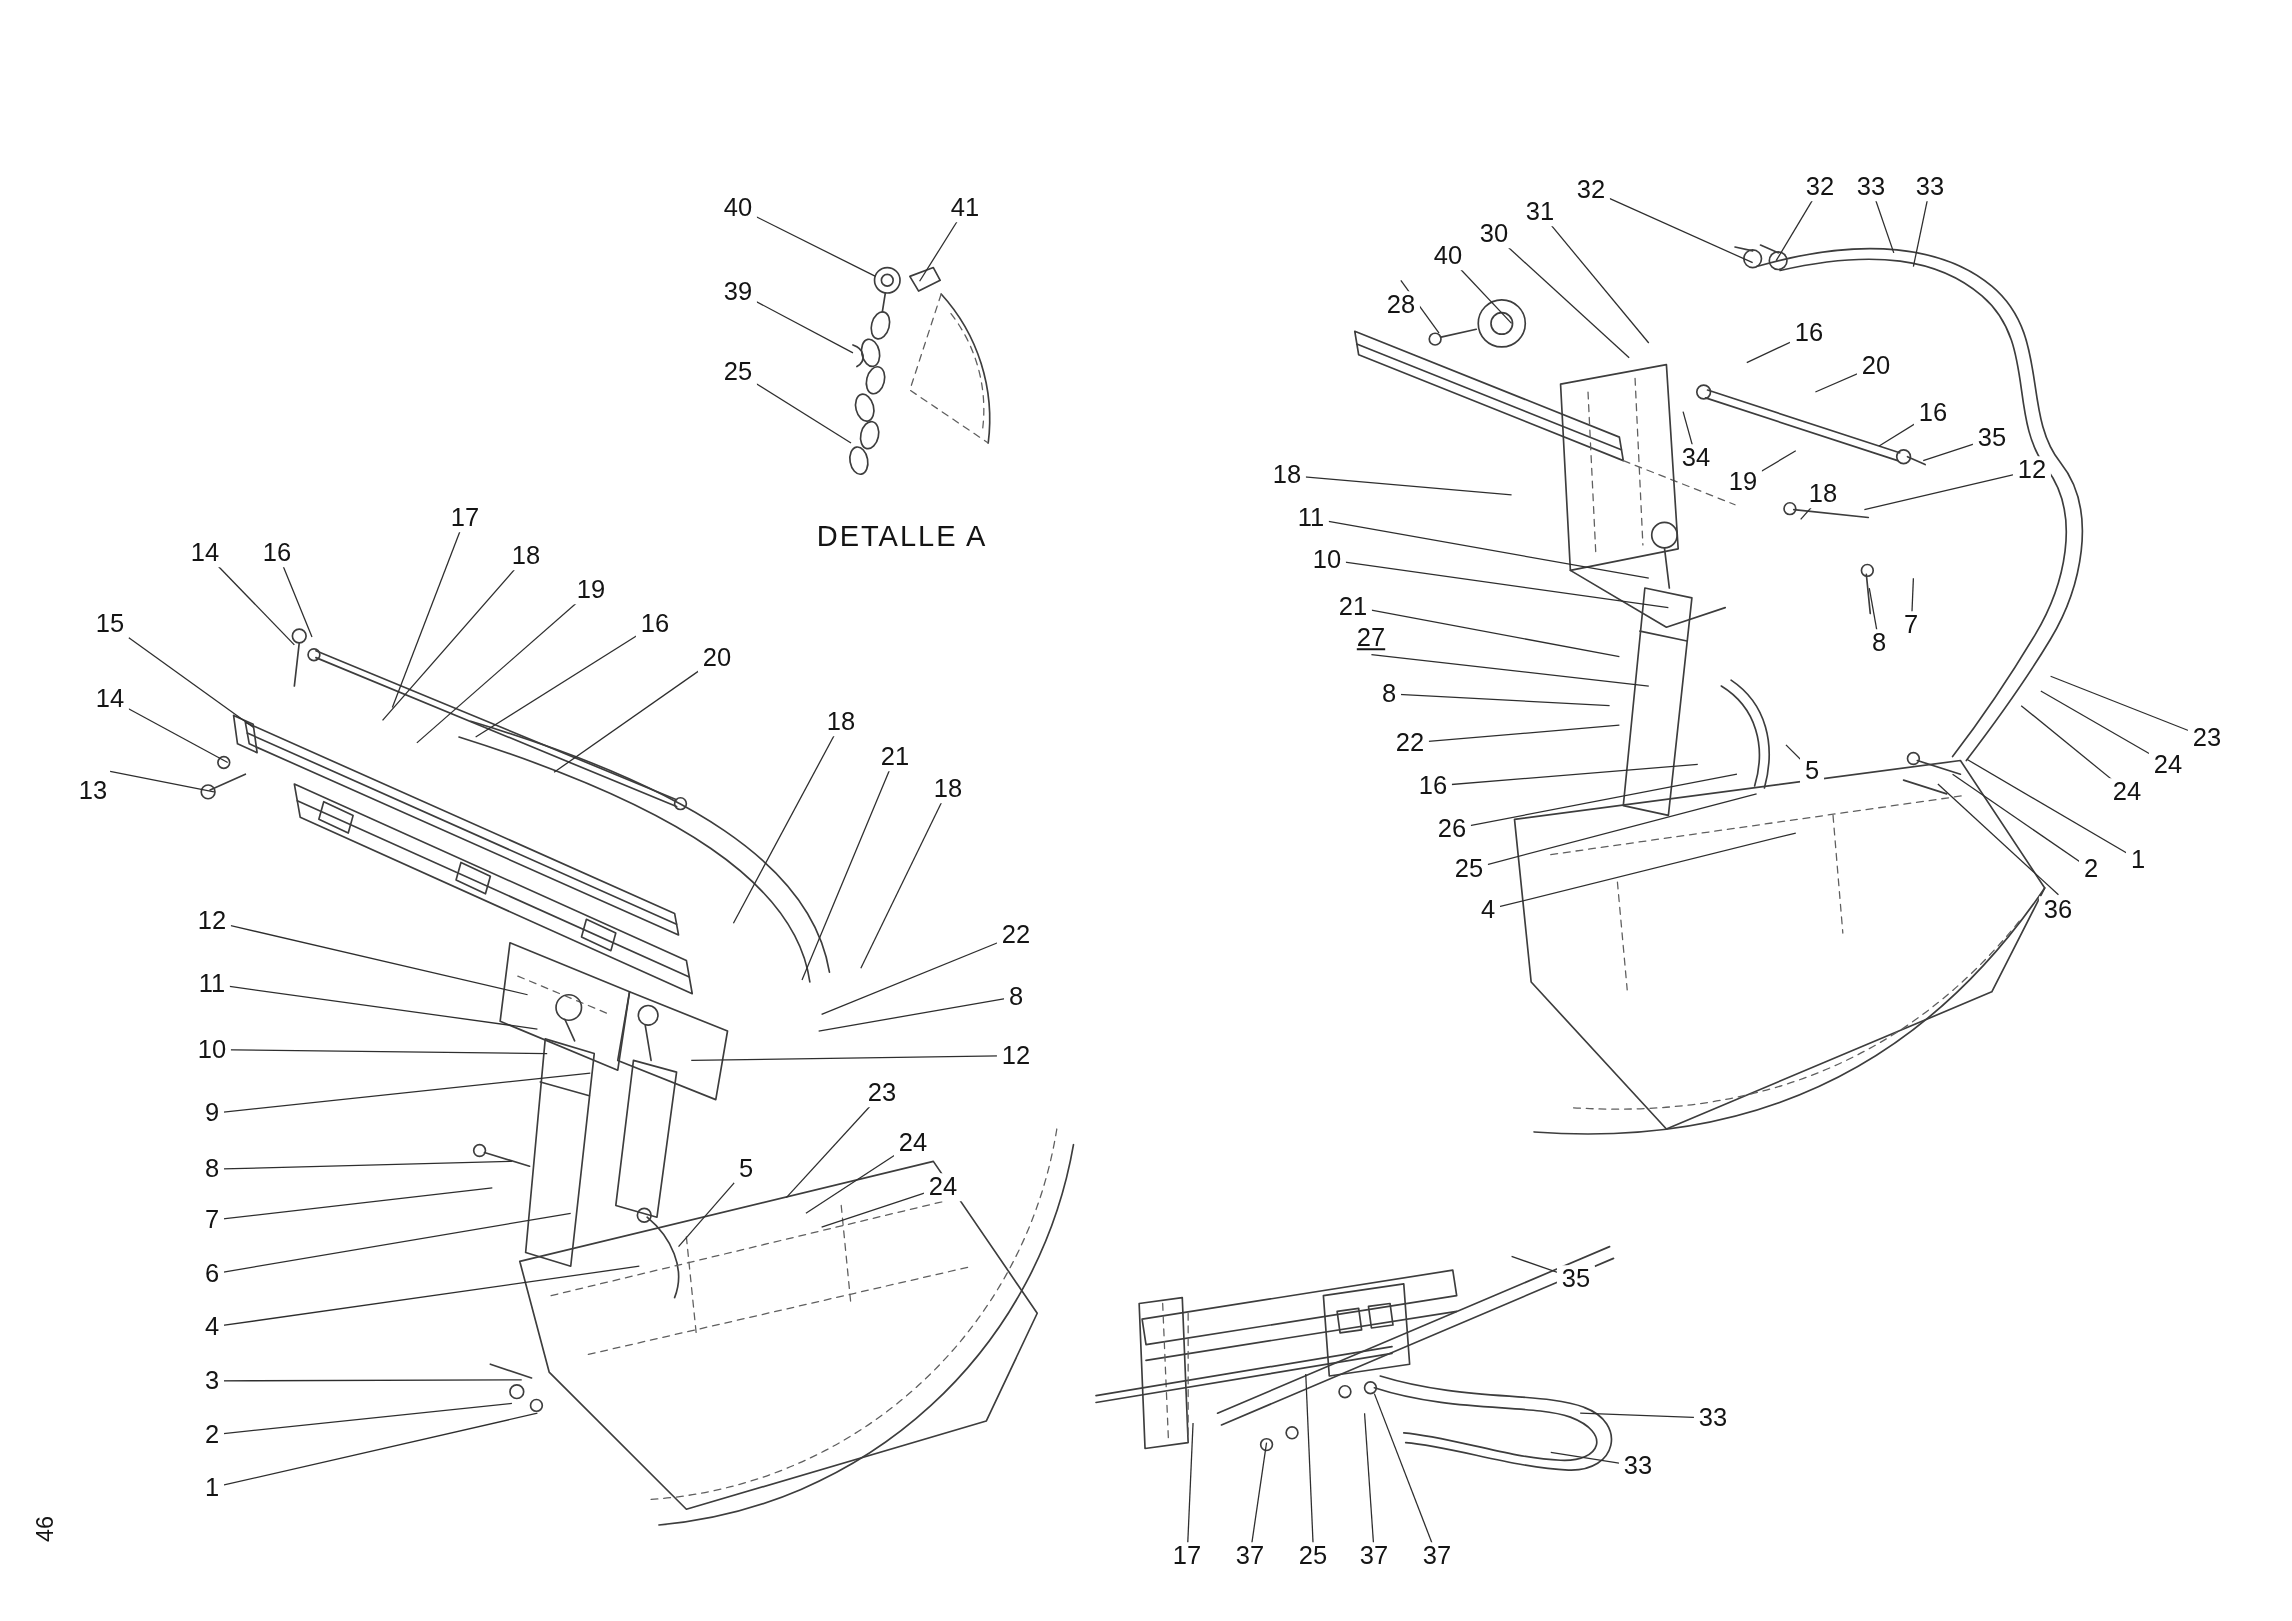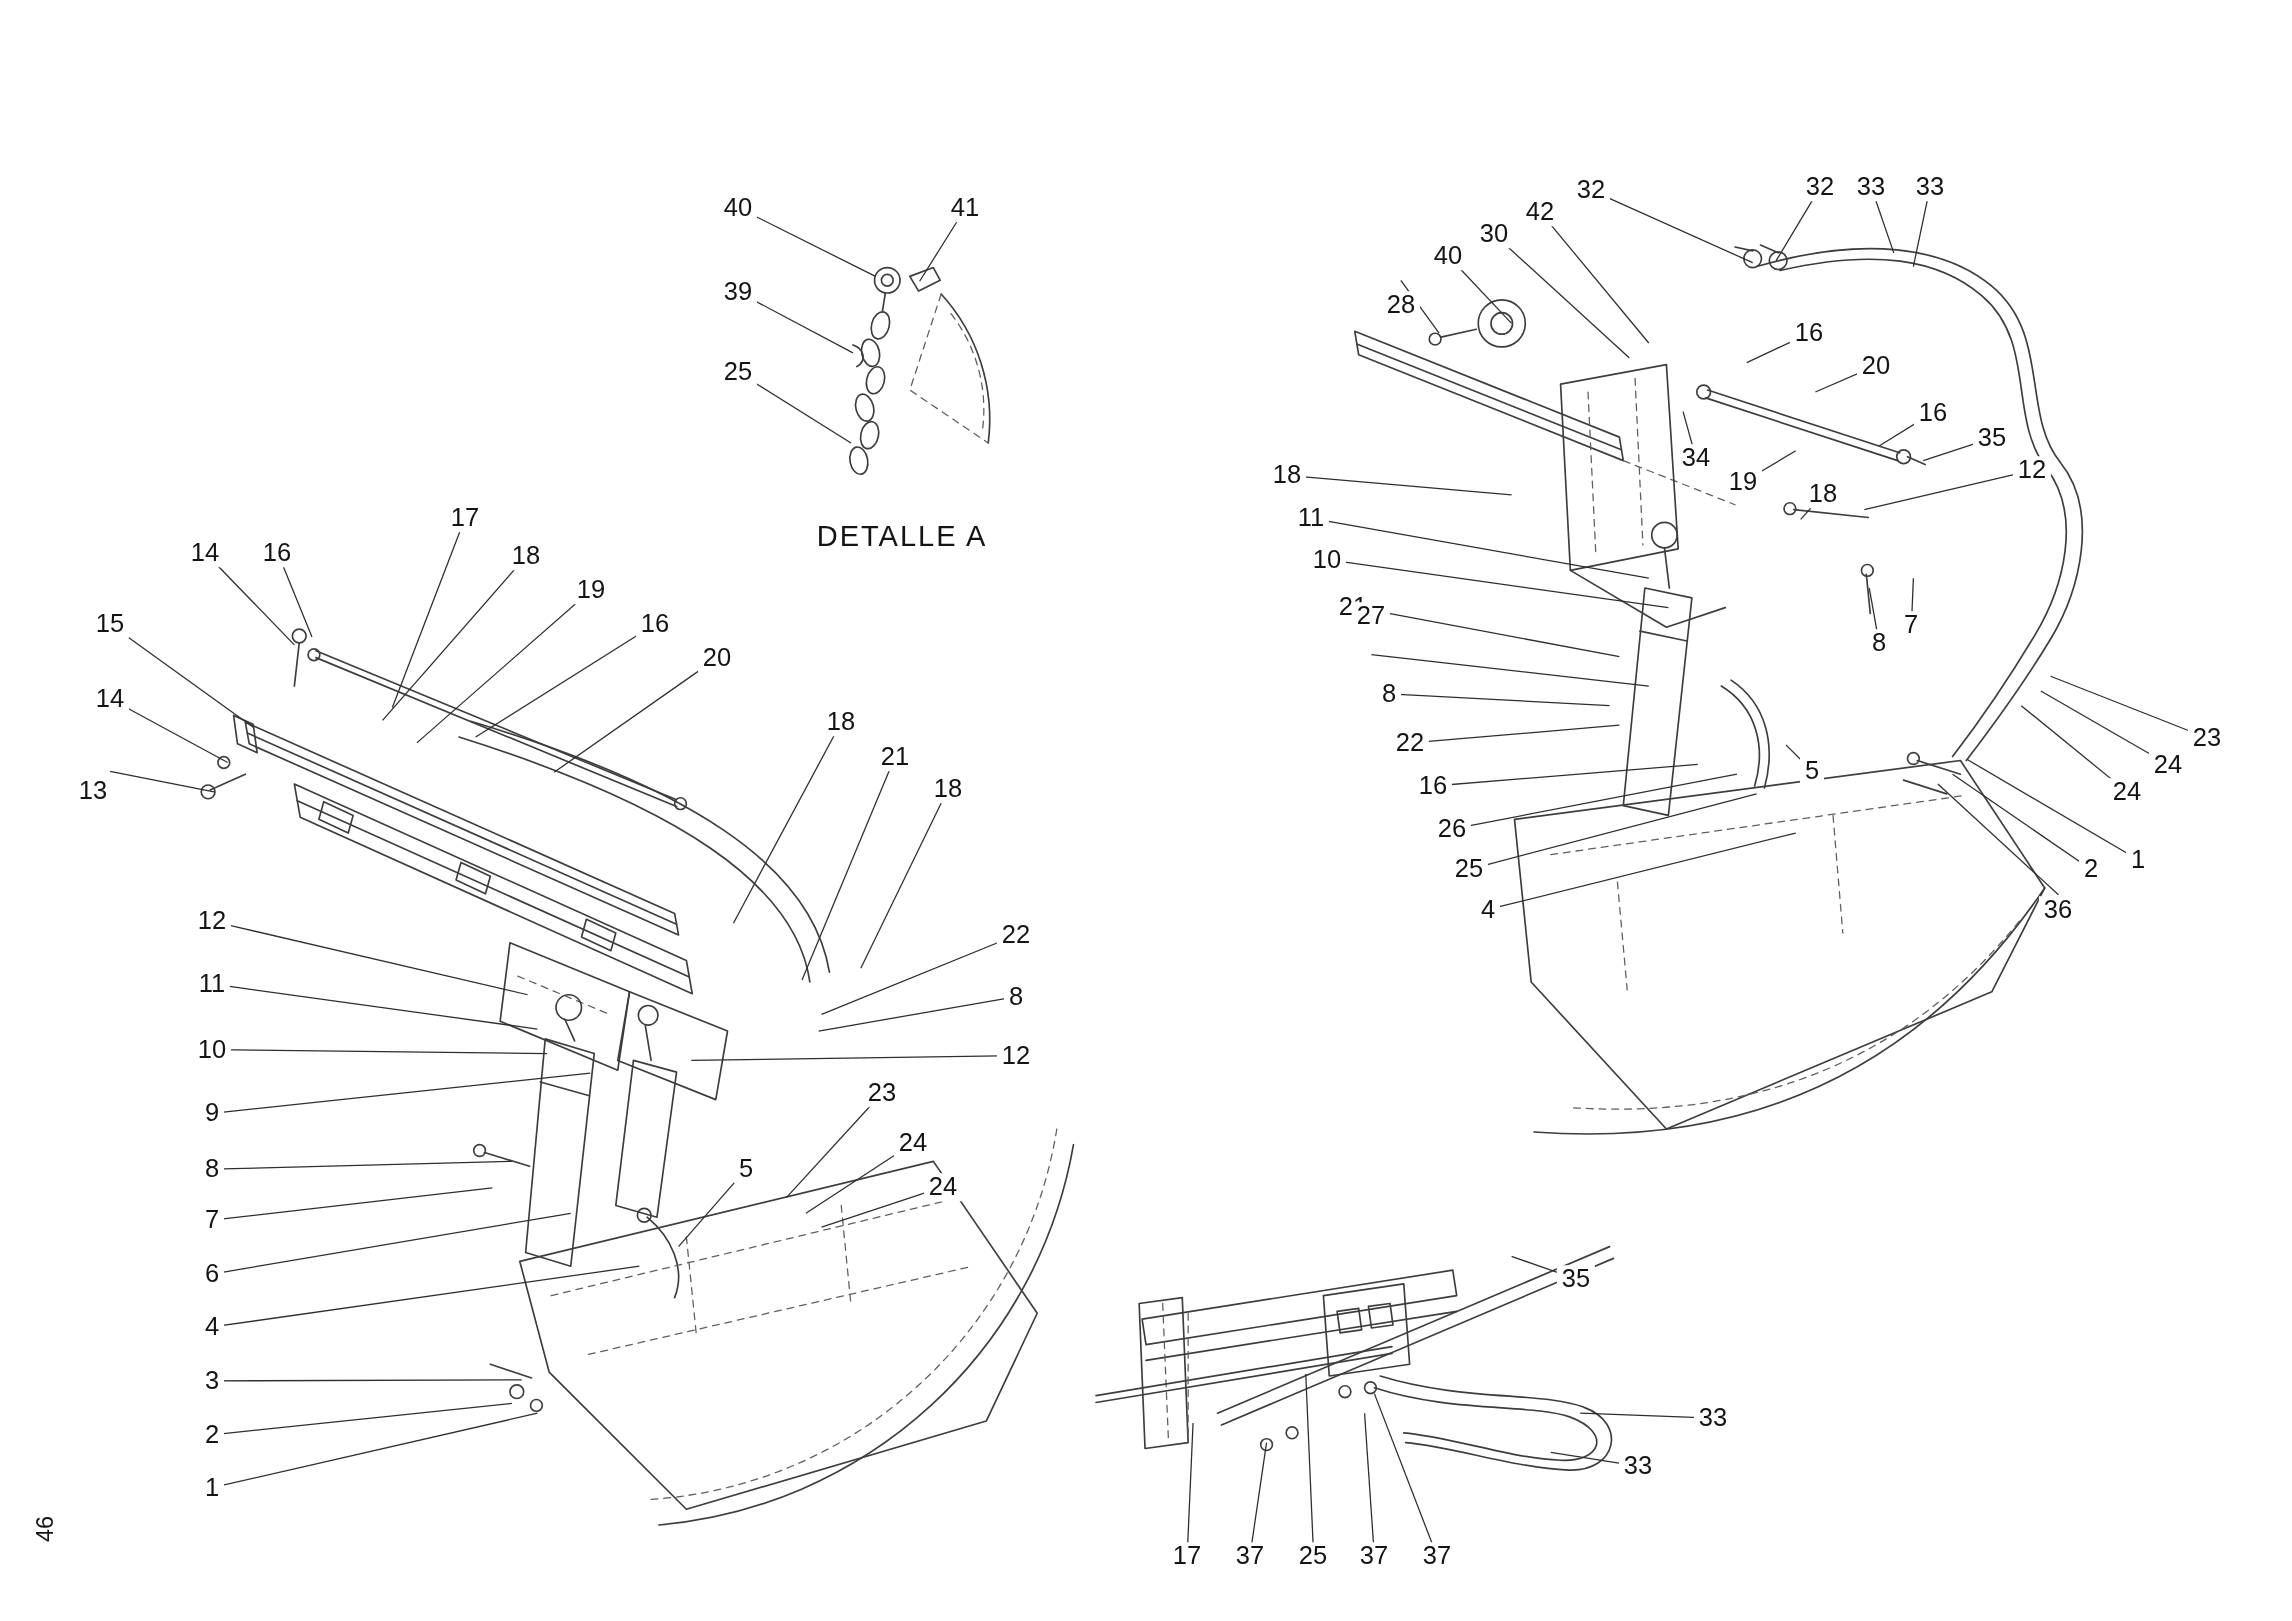--- a/index.html
+++ b/index.html
@@ -274,37 +274,37 @@
       <span class="callout" style="left: 212px; top: 1435px;">2</span>
       <span class="callout" style="left: 212px; top: 1488px;">1</span>
       <span class="callout" style="left: 882px; top: 1093px;">23</span>
       <span class="callout" style="left: 913px; top: 1143px;">24</span>
       <span class="callout" style="left: 943px; top: 1187px;">24</span>
       <span class="callout" style="left: 746px; top: 1169px;">5</span>
       <span class="callout" style="left: 1591px; top: 190px;">32</span>
       <span class="callout" style="left: 1820px; top: 187px;">32</span>
       <span class="callout" style="left: 1871px; top: 187px;">33</span>
       <span class="callout" style="left: 1930px; top: 187px;">33</span>
-      <span class="callout" style="left: 1540px; top: 212px;">42</span>
+      <span class="callout" style="left: 1540px; top: 212px;">31</span>
       <span class="callout" style="left: 1494px; top: 234px;">30</span>
       <span class="callout" style="left: 1448px; top: 256px;">40</span>
       <span class="callout" style="left: 1401px; top: 280px; margin-top: 25px;">28</span>
       <span class="callout" style="left: 1809px; top: 333px;">16</span>
       <span class="callout" style="left: 1876px; top: 366px;">20</span>
       <span class="callout" style="left: 1933px; top: 413px;">16</span>
       <span class="callout" style="left: 1992px; top: 438px;">35</span>
       <span class="callout" style="left: 2032px; top: 470px;">12</span>
       <span class="callout" style="left: 1287px; top: 475px;">18</span>
       <span class="callout" style="left: 1696px; top: 458px;">34</span>
       <span class="callout" style="left: 1743px; top: 482px;">19</span>
       <span class="callout" style="left: 1823px; top: 494px;">18</span>
       <span class="callout" style="left: 1311px; top: 518px;">11</span>
       <span class="callout" style="left: 1327px; top: 560px;">10</span>
       <span class="callout" style="left: 1353px; top: 607px;">21</span>
-      <span class="callout" style="left: 1371px; top: 616px;">27</span>
+      <span class="callout" style="left: 1371px; top: 638px; text-decoration: underline;">27</span>
       <span class="callout" style="left: 1389px; top: 694px;">8</span>
       <span class="callout" style="left: 1410px; top: 743px;">22</span>
       <span class="callout" style="left: 1433px; top: 786px;">16</span>
       <span class="callout" style="left: 1452px; top: 829px;">26</span>
       <span class="callout" style="left: 1469px; top: 869px;">25</span>
       <span class="callout" style="left: 1488px; top: 910px;">4</span>
       <span class="callout" style="left: 1879px; top: 643px;">8</span>
       <span class="callout" style="left: 1911px; top: 625px;">7</span>
       <span class="callout" style="left: 2207px; top: 738px;">23</span>
       <span class="callout" style="left: 2168px; top: 765px;">24</span>

